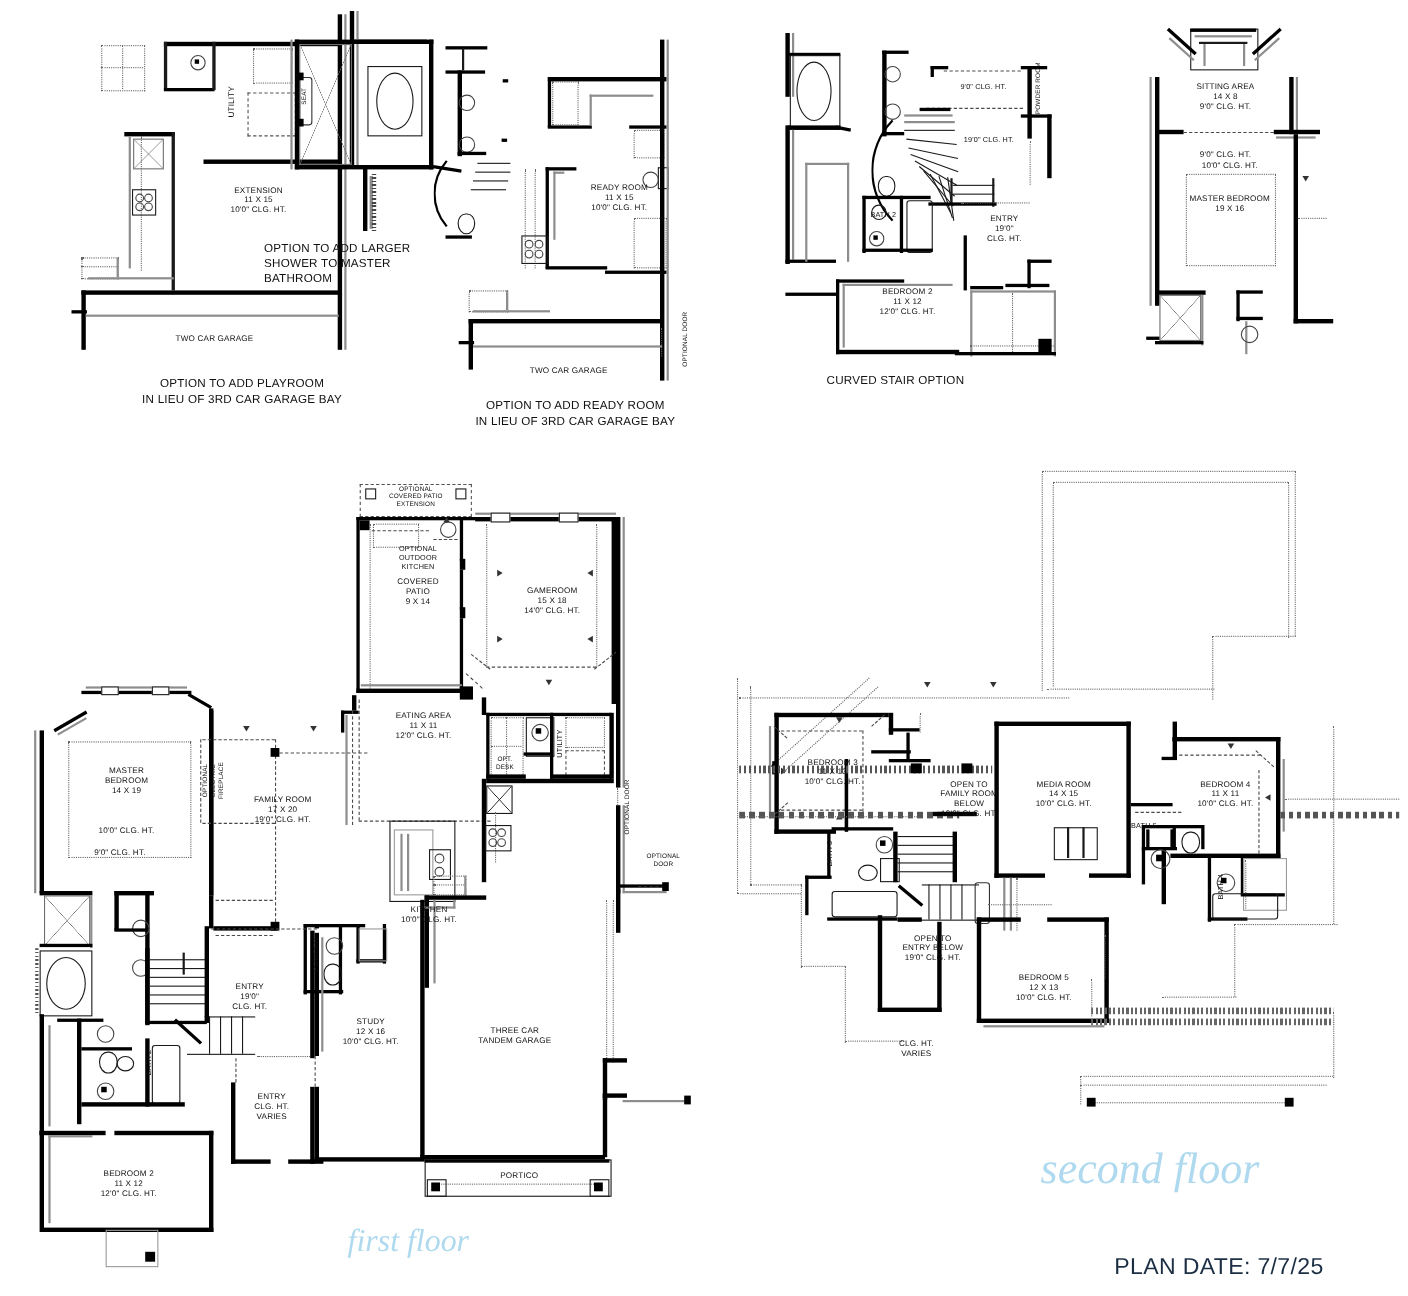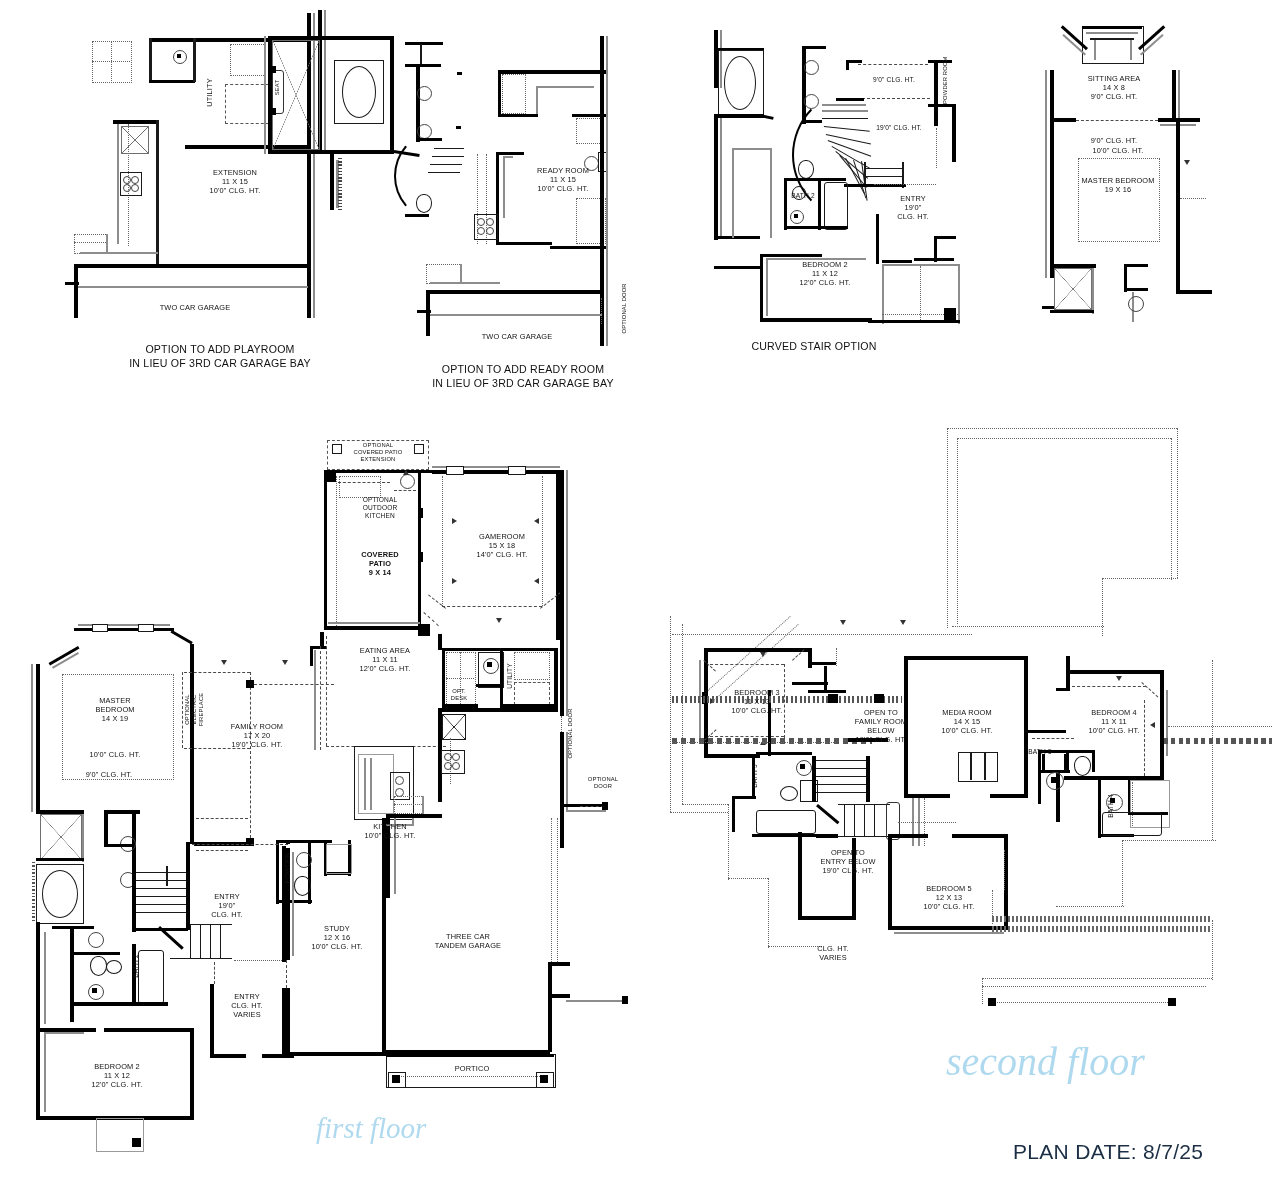--- a/index.html
+++ b/index.html
@@ -162,20 +162,25 @@
 
     <div class="box" style="left:76px;top:52px;width:48px;height:62px;"></div>
     <div class="ell" style="left:84px;top:58px;width:32px;height:50px;"></div>
 
     <div class="w" style="left:136px;top:142px;width:26px;height:3px;transform:rotate(9deg);transform-origin:0 0;"></div>
     <div class="w" style="left:72px;top:144px;width:4px;height:58px;"></div>
     <div class="wl" style="left:78px;top:152px;width:3px;height:48px;"></div>
     <div style="position:absolute;left:80px;top:150px;width:4px;height:52px;
                 background:repeating-linear-gradient(to bottom,#444 0 1.4px,transparent 1.4px 3.2px);"></div>
 
+    <div class="cap" style="left:-18px;top:212px;width:220px;text-align:left;">
+      <div>OPTION TO ADD LARGER</div>
+      <div>SHOWER TO MASTER</div>
+      <div>BATHROOM</div>
+    </div>
   </div>
 
   <div class="plan" style="left:400px;top:8px;width:250px;height:350px;">
 
     <div class="w" style="left:5px;top:34px;width:38px;height:3px;"></div>
     <div class="wt" style="left:20px;top:36px;width:2px;height:20px;"></div>
     <div class="w" style="left:5px;top:56px;width:36px;height:3px;"></div>
     <div class="w" style="left:16px;top:56px;width:3.5px;height:78px;"></div>
     <div class="ell2" style="left:17px;top:78px;width:13px;height:13px;"></div>
     <div class="ell2" style="left:17px;top:116px;width:13px;height:13px;"></div>
@@ -657,21 +662,21 @@
     <div class="lbl xs" style="left:322px;top:10px;width:84px;">
       <div>OPTIONAL</div>
       <div>COVERED PATIO</div>
       <div>EXTENSION</div>
     </div>
     <div class="lbl s" style="left:326px;top:64px;width:80px;">
       <div>OPTIONAL</div>
       <div>OUTDOOR</div>
       <div>KITCHEN</div>
     </div>
-    <div class="lbl" style="left:326px;top:118px;width:80px;font-weight:bold;">
+    <div class="lbl" style="left:326px;top:92px;width:80px;">
       <div>COVERED</div>
       <div>PATIO</div>
       <div>9 X 14</div>
     </div>
     <div class="lbl" style="left:438px;top:100px;width:100px;">
       <div>GAMEROOM</div>
       <div>15 X 18</div>
       <div>14'0" CLG. HT.</div>
     </div>
     <div class="lbl" style="left:322px;top:214px;width:98px;">
@@ -970,15 +975,15 @@
     </div>
     <div class="lbl" style="left:252px;top:464px;width:90px;">
       <div>BEDROOM 5</div>
       <div>12 X 13</div>
       <div>10'0" CLG. HT.</div>
     </div>
   </div>
 
   <div class="script big" style="left:946px;top:1038px;">second floor</div>
 
-  <div class="plandate" style="left:1013px;top:1140px;">PLAN DATE: 8/7/25</div>
+  <div class="plandate" style="left:1013px;top:1140px;">PLAN DATE: 7/7/25</div>
 
 </div>
 
 </body></html>

